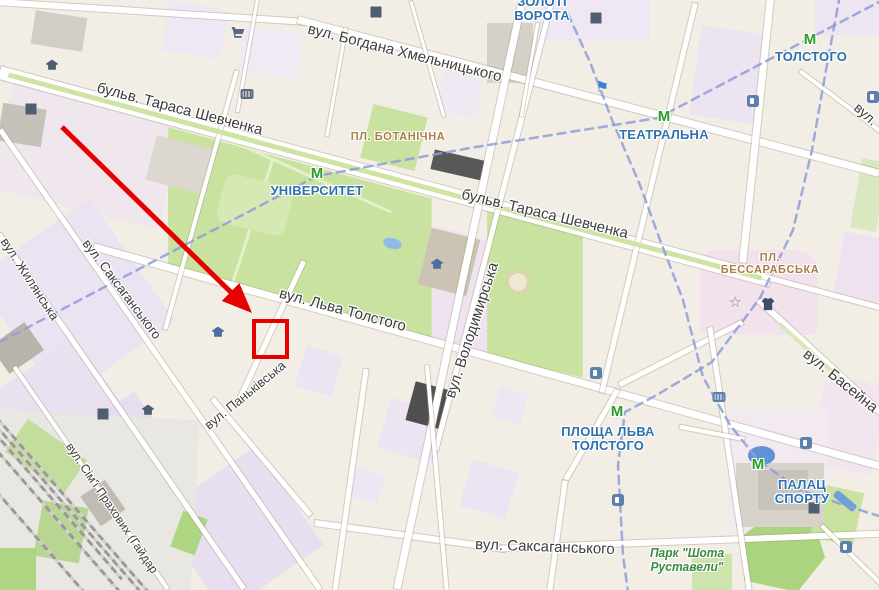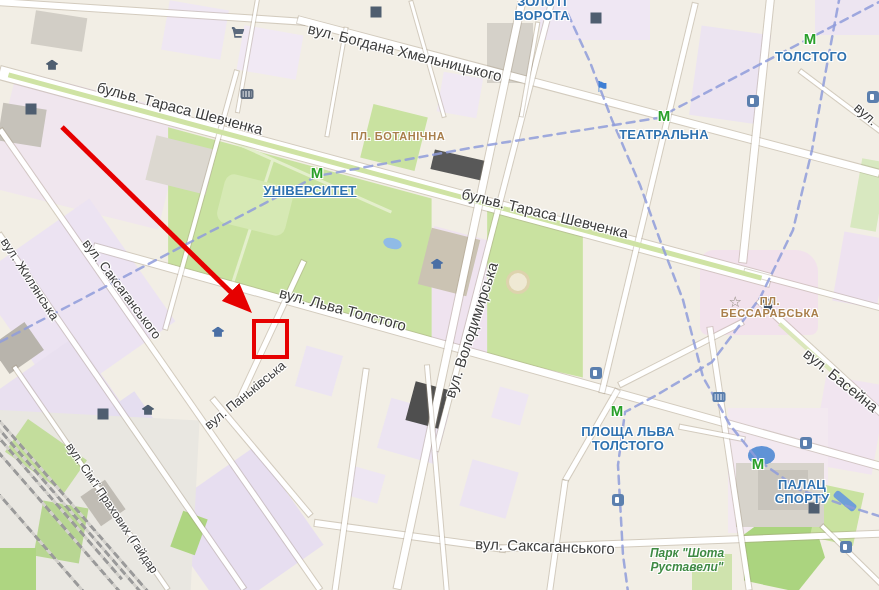--- a/index.html
+++ b/index.html
@@ -176,29 +176,29 @@
       <div class="street-label" style="left: 112px; top: 508px; font-size: 12px; transform: translate(-50%, -50%) rotate(56deg);">вул. Сім'ї Прахових (Гайдар</div>
       <div class="street-label" style="left: 841px; top: 380px; font-size: 15px; transform: translate(-50%, -50%) rotate(39deg);">вул. Басейна</div>
       <div class="street-label" style="left: 866px; top: 114px; font-size: 14px; transform: translate(-50%, -50%) rotate(42deg);">вул.</div>
       <div class="metro-label" style="left: 542px; top: 9px;">ЗОЛОТІ
 ВОРОТА</div>
       <div class="metro-m" style="left: 810px; top: 39px;">М</div>
       <div class="metro-label" style="left: 811px; top: 57px;">ТОЛСТОГО</div>
       <div class="metro-m" style="left: 664px; top: 116px;">М</div>
       <div class="metro-label" style="left: 664px; top: 135px;">ТЕАТРАЛЬНА</div>
       <div class="metro-m" style="left: 317px; top: 173px;">М</div>
-      <div class="metro-label" style="left: 310px; top: 191px; text-decoration: underline;">УНІВЕРСИТЕТ</div>
+      <div class="metro-label" style="left: 317px; top: 191px;">УНІВЕРСИТЕТ</div>
       <div class="metro-m" style="left: 617px; top: 411px;">М</div>
-      <div class="metro-label" style="left: 628px; top: 439px;">ПЛОЩА ЛЬВА
+      <div class="metro-label" style="left: 608px; top: 439px;">ПЛОЩА ЛЬВА
 ТОЛСТОГО</div>
       <div class="metro-m" style="left: 758px; top: 464px;">М</div>
       <div class="metro-label" style="left: 760px; top: 492px; margin-left: 42px;">ПАЛАЦ
 СПОРТУ</div>
       <div class="area-label" style="left: 398px; top: 136px;">ПЛ. БОТАНІЧНА</div>
-      <div class="area-label" style="left: 770px; top: 263px; margin-top: 44px;">ПЛ.
+      <div class="area-label" style="left: 770px; top: 263px;">ПЛ.
 БЕССАРАБСЬКА</div>
       <div class="park-label" style="left: 687px; top: 560px;">Парк "Шота
 Руставели"</div>
       <div class="icon icon-education" style="left: 52px; top: 66px; background: rgb(79, 94, 112);"></div>
       <div class="icon icon-building" style="left: 31px; top: 109px; background: rgb(79, 94, 112);"></div>
       <div class="icon icon-cart" style="left: 238px; top: 32px; background: rgb(92, 106, 125);"></div>
       <div class="icon icon-bank" style="left: 247px; top: 94px; background: rgb(92, 106, 125);"></div>
       <div class="icon icon-building" style="left: 376px; top: 12px; background: rgb(79, 94, 112);"></div>
       <div class="icon icon-building" style="left: 596px; top: 18px; background: rgb(79, 94, 112);"></div>
       <div class="icon icon-flag icon-glyph" style="left: 602px; top: 86px; color: rgb(63, 127, 212);">⚑</div>

